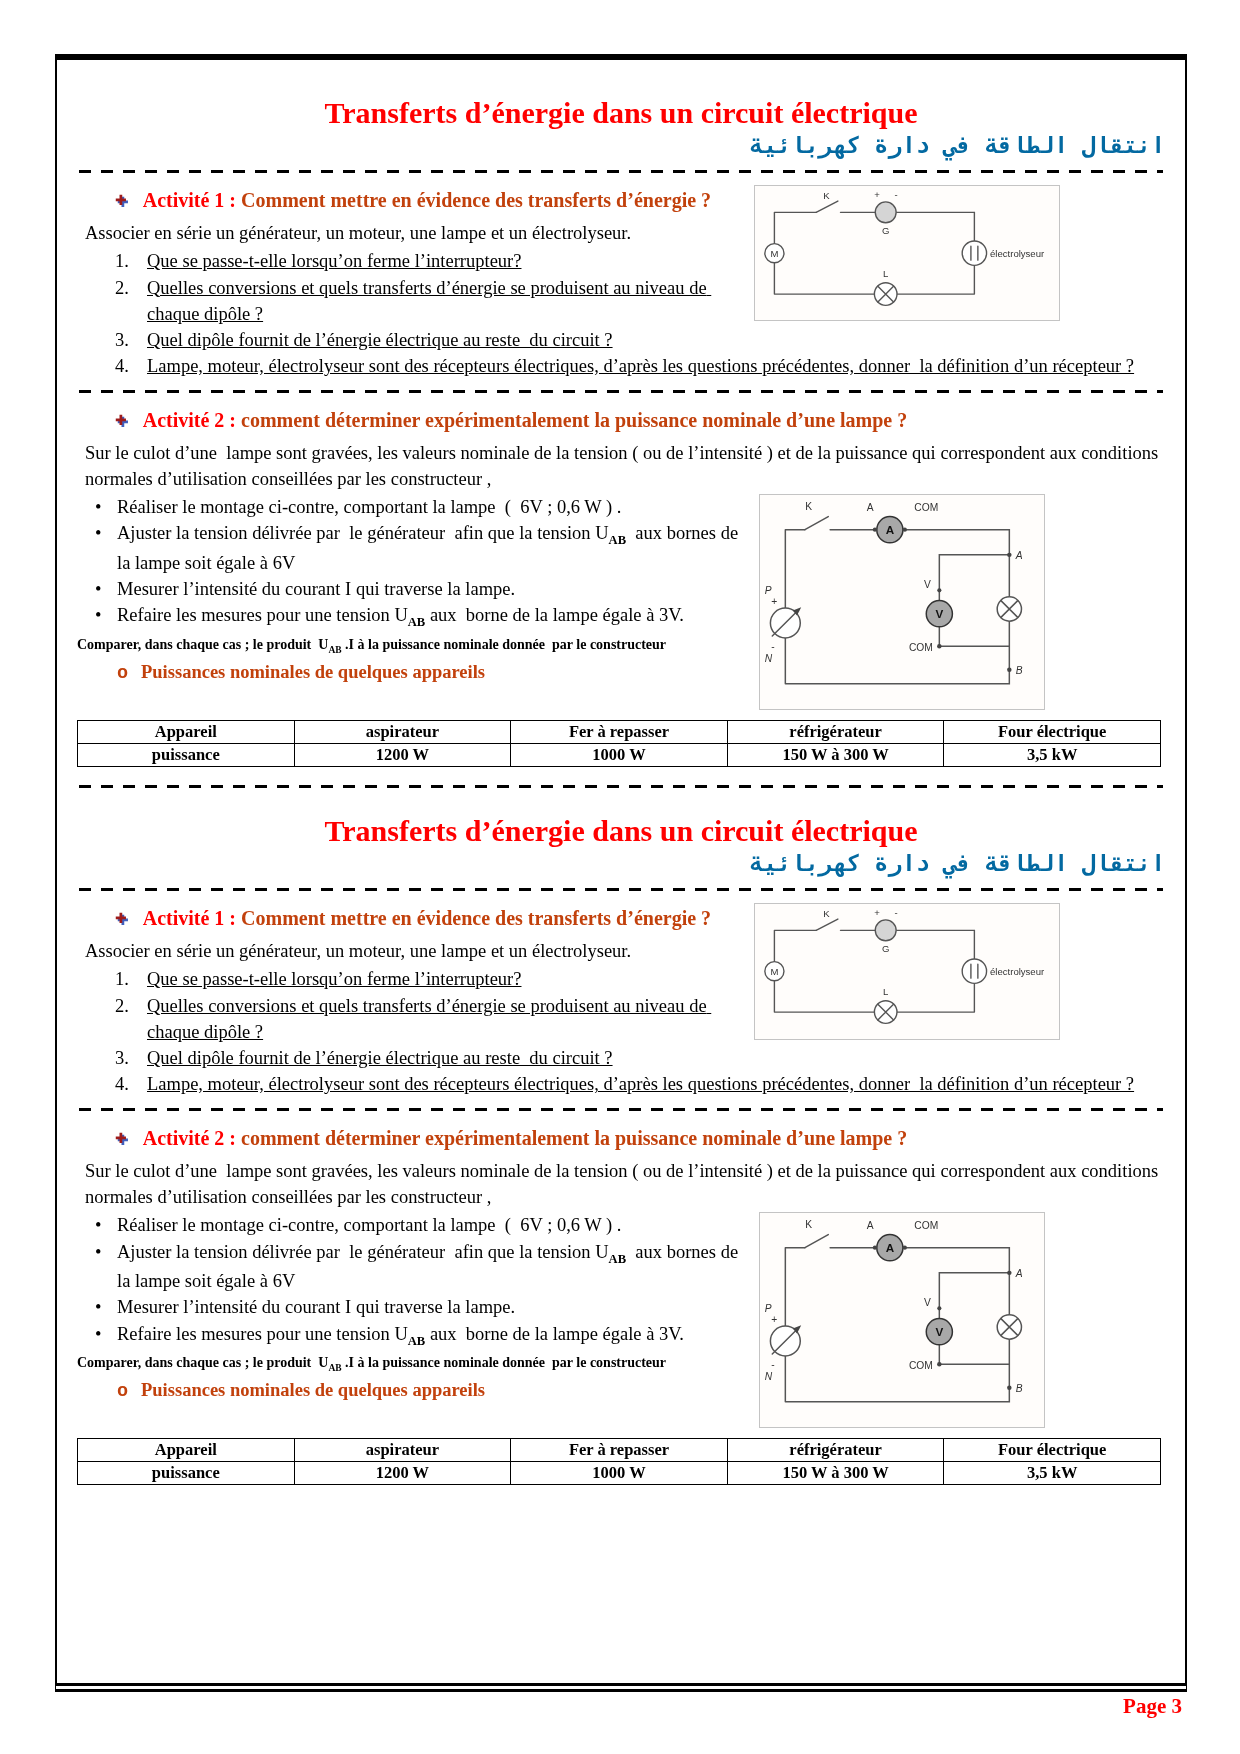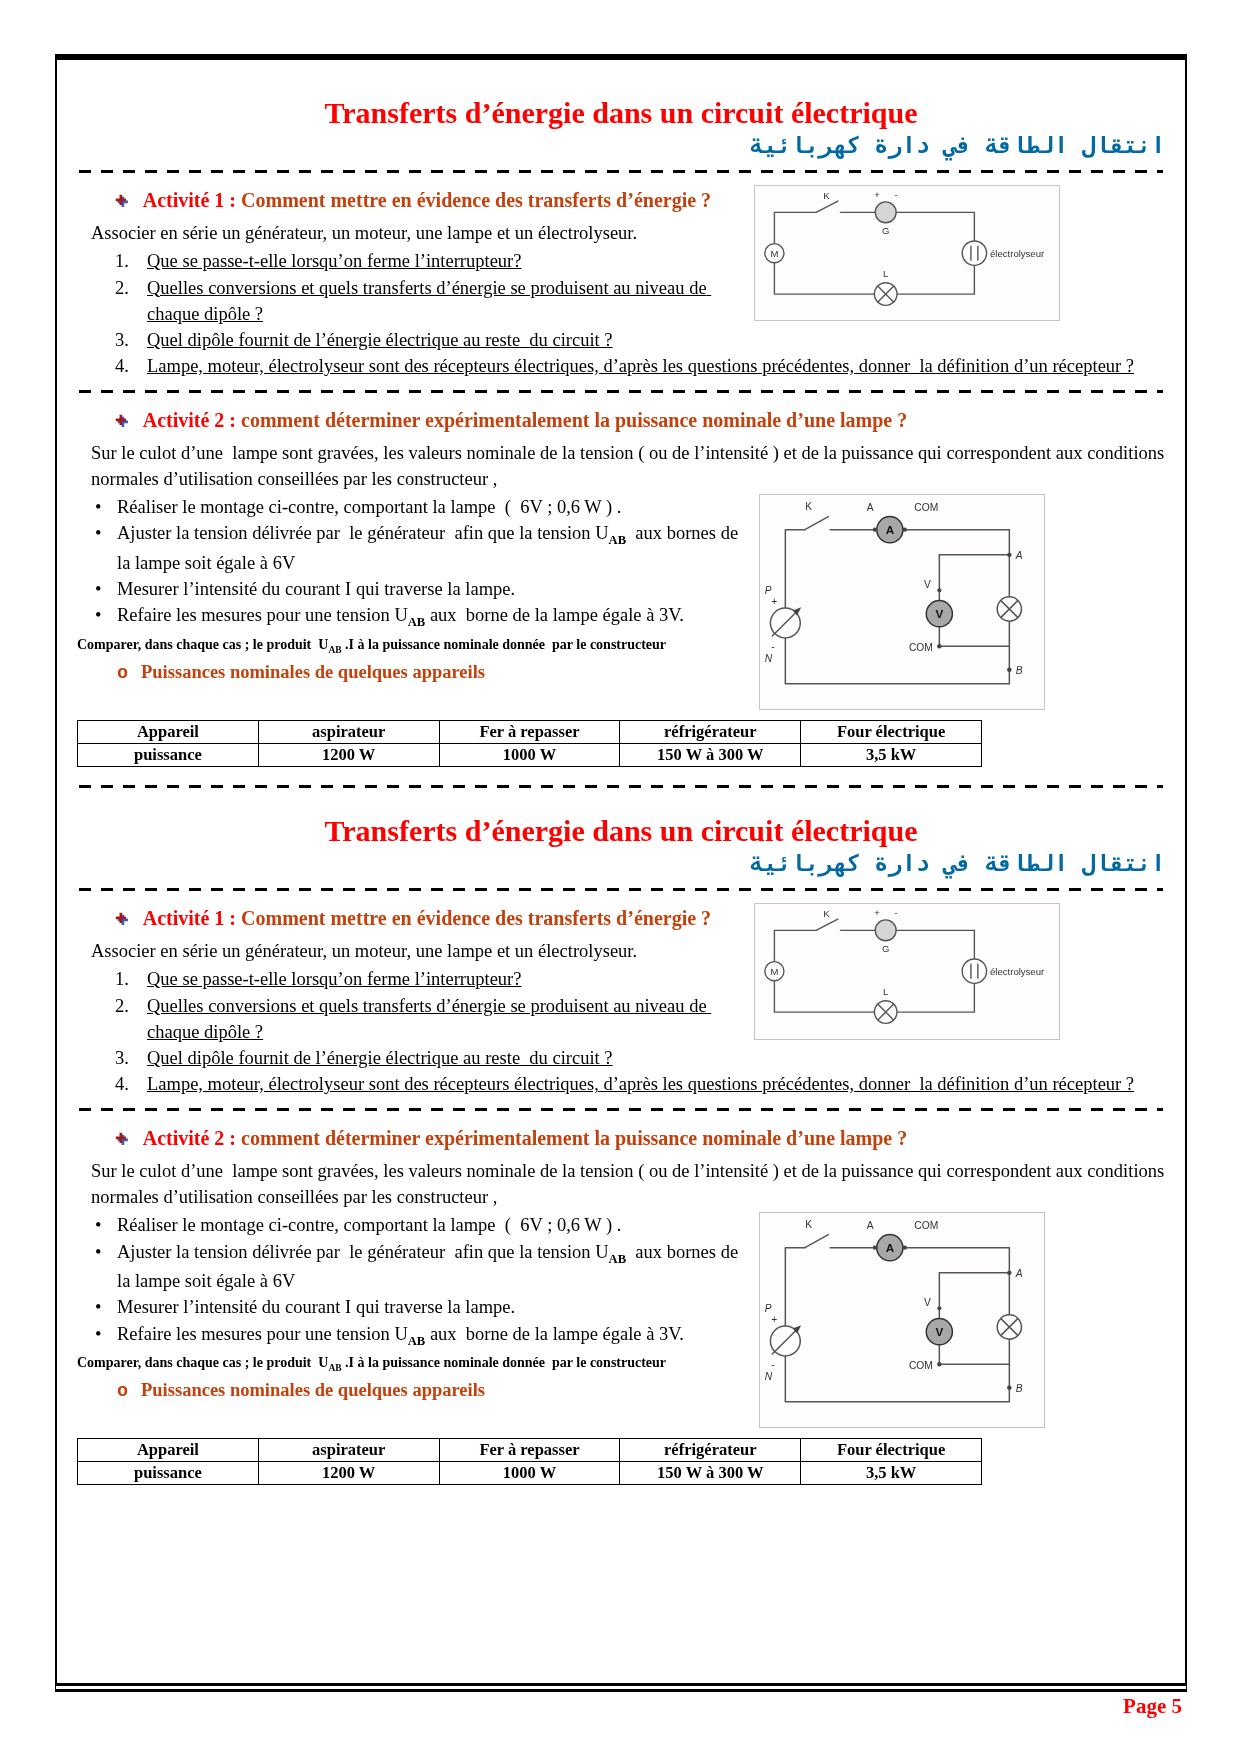--- a/index.html
+++ b/index.html
@@ -16,31 +16,31 @@
   .title-ar{color:#0369a1;font-size:23px;font-weight:bold;text-align:right;
     font-family:Liberation Mono, monospace;margin:0 0 10px 0;}
   .dashes{height:3px;margin:10px 2px 12px 2px;
     background:repeating-linear-gradient(90deg,#000 0 12px,transparent 12px 22px);}
   section.act{overflow:hidden;}
   .act-header{padding-left:38px;font-size:20px;font-weight:bold;margin:4px 0 8px 0;}
   .act-bullet{font-size:14px;color:#9e1b1b;text-shadow:2px 2px 0 #3f5fbe;margin-right:16px;
     font-family:"DejaVu Sans",sans-serif;vertical-align:2px;}
   .act-label{color:#ff0000;}
   .act-title{color:#c2410c;}
-  p.body{font-size:18.5px;line-height:1.42;margin:0 0 2px 14px;white-space:pre-wrap;}
+  p.body{font-size:18.5px;line-height:1.42;margin:0 0 2px 8px;white-space:pre-wrap;}
   .q{padding-left:70px;text-indent:-32px;font-size:18.5px;line-height:1.42;}
   .qn{display:inline-block;width:32px;text-indent:0;}
   .qt{white-space:pre-wrap;text-decoration:underline;}
   .b{padding-left:40px;text-indent:-22px;font-size:18.5px;line-height:1.42;}
   .bm{display:inline-block;width:22px;text-indent:0;}
   .bt{white-space:pre-wrap;}
   .compare{font-weight:bold;font-size:14px;line-height:1.45;margin:3px 0;white-space:pre-wrap;}
   .subhead{padding-left:40px;font-weight:bold;color:#c2410c;font-size:18.5px;margin:4px 0 6px 0;}
   .om{display:inline-block;width:24px;font-family:"Liberation Mono",monospace;font-weight:bold;}
-  table{border-collapse:collapse;table-layout:fixed;width:905px;margin:4px 15px 8px 0;}
+  table{border-collapse:collapse;table-layout:fixed;width:1084px;margin:4px 15px 8px 0;}
   th,td{border:1px solid #000;font-weight:bold;font-size:16.5px;text-align:center;
     padding:1px 6px;font-family:"Liberation Serif",serif;}
   sub{font-size:68%;font-weight:bold;}
   .circuit{float:right;background:#fffdfb;border:1px solid #c4c4c4;padding:2px;margin:0 0 10px 16px;}
   .circuit1{width:300px;margin-right:105px;}
   .circuit2{width:280px;margin-right:120px;}
   .circuit svg{display:block;width:100%;}
   .circuit path{stroke:#555;stroke-width:1.6;fill:none;stroke-linecap:round;}
   .circuit circle.comp{fill:#fff;stroke:#555;stroke-width:1.6;}
   .circuit circle.gen{fill:#d5d5d5;}
@@ -303,13 +303,13 @@
             <td>150 W à  300 W</td>
             <td>3,5 kW</td>
           </tr>
         </tbody>
       </table>
     </section>
 
   </div>
 </div>
 
-<div class="footer">Page 5</div>
+<div class="footer">Page 3</div>
 
 </body></html>

